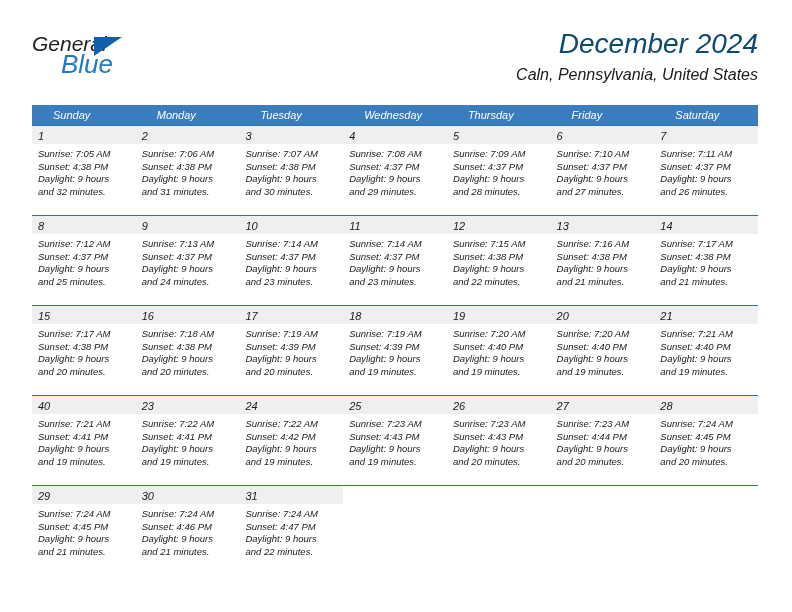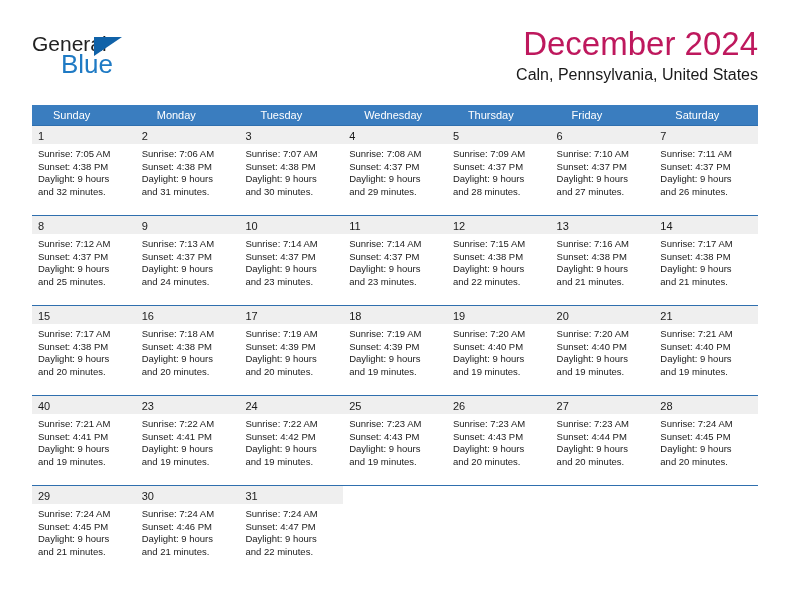--- a/index.html
+++ b/index.html
@@ -12,20 +12,21 @@
     background: #ffffff;
     font-family: "Liberation Sans", sans-serif;
     color: #1a1a1a;
     overflow: hidden;
   }
   .page {
     position: relative;
     width: 792px;
     height: 612px;
     box-sizing: border-box;
+    font-style: italic;
   }
 
   
   .header {
     position: absolute;
     left: 32px;
     top: 28px;
     right: 34px;
     height: 70px;
   }
@@ -63,23 +64,23 @@
     border-bottom: 19px solid transparent;
   }
 
   .title-block {
     position: absolute;
     right: 0;
     top: 0;
     text-align: right;
   }
   .cal-title {
-    font-size: 33px;
+    font-size: 28px;
     font-weight: normal;
-    color: #be185d;
+    color: #0c4a6e;
     line-height: 32px;
     white-space: nowrap;
   }
   .cal-subtitle {
     font-size: 16px;
     color: #1a1a1a;
     line-height: 20px;
     margin-top: 5px;
     white-space: nowrap;
   }

